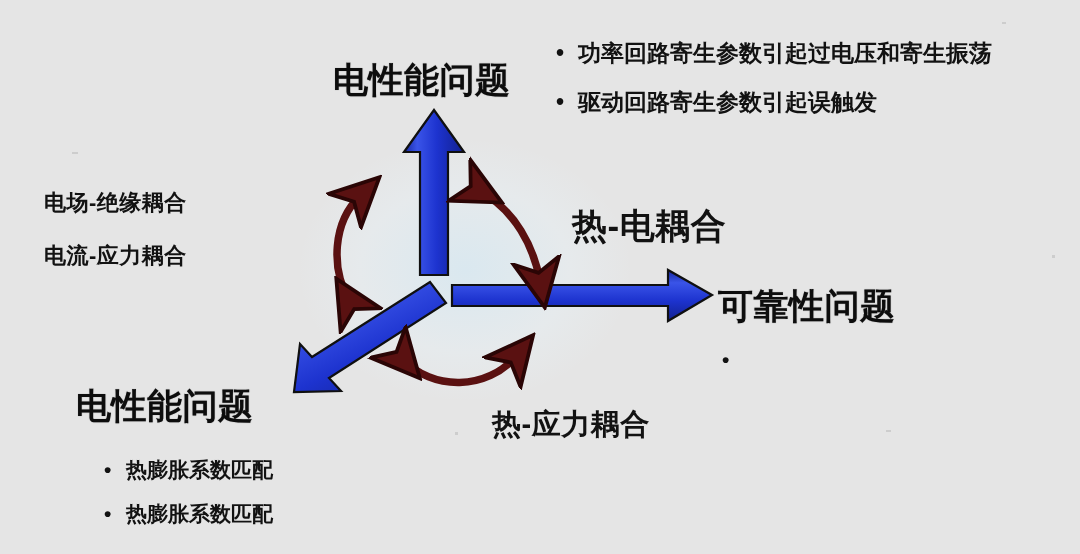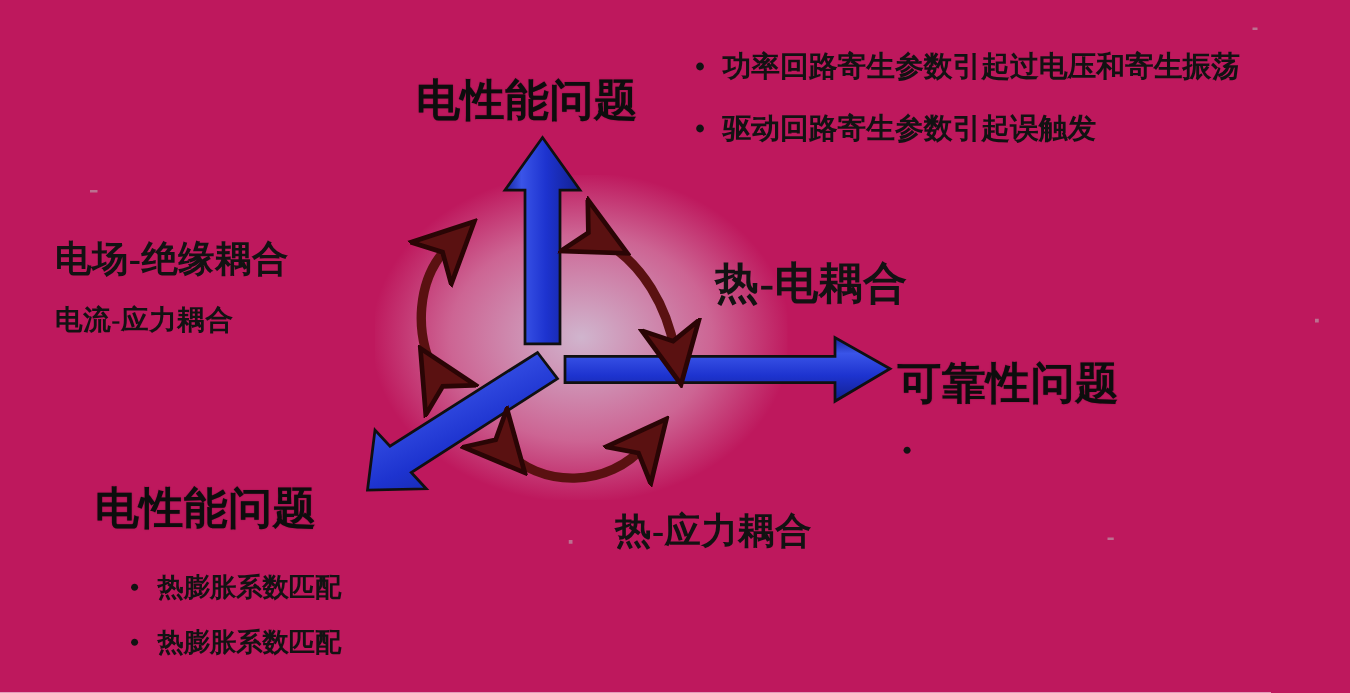--- a/index.html
+++ b/index.html
@@ -5,23 +5,23 @@
 <style>
   html, body {
     margin: 0;
     padding: 0;
     background: #ffffff;
   }
   #canvas {
     position: relative;
     width: 1080px;
     height: 554px;
-    background: #be185d;
+    background: #e5e5e5;
     overflow: hidden;
-    font-family: Liberation Serif, serif;
+    font-family: Liberation Sans, sans-serif;
     -webkit-font-smoothing: antialiased;
   }
   
   .hub-glow {
     position: absolute;
     left: 300px;
     top: 140px;
     width: 330px;
     height: 260px;
     background: radial-gradient(ellipse at 50% 50%, rgba(214,233,243,0.75) 0%, rgba(232,243,249,0.35) 45%, rgba(255,255,255,0) 72%);
@@ -70,21 +70,21 @@
   #title-electrical { left: 333px; top: 57px;  font-size: 35px; }
   #title-thermal    { left: 718px; top: 283px; font-size: 35px; }
   #title-reliability{ left: 76px;  top: 383px; font-size: 35px; }
 
   #bul-e1 { left: 556px; top: 38px;  font-size: 23px; }
   #bul-e2 { left: 556px; top: 87px;  font-size: 23px; }
   #bul-t1 { left: 722px; top: 348px; font-size: 21px; }
   #bul-r1 { left: 104px; top: 456px; font-size: 21px; }
   #bul-r2 { left: 104px; top: 500px; font-size: 21px; }
 
-  #cpl-field  { left: 44px;  top: 188px; font-size: 29px; }
+  #cpl-field  { left: 44px;  top: 188px; font-size: 22px; }
   #cpl-current{ left: 44px;  top: 241px; font-size: 22px; }
   #cpl-te     { left: 572px; top: 203px; font-size: 35px; }
   #cpl-ts     { left: 472px; top: 405px; font-size: 29px; margin-left: 20px; }
 
   
   .speck { position: absolute; background: #b9b9b9; opacity: .55; }
 </style>
 </head>
 <body>
 

